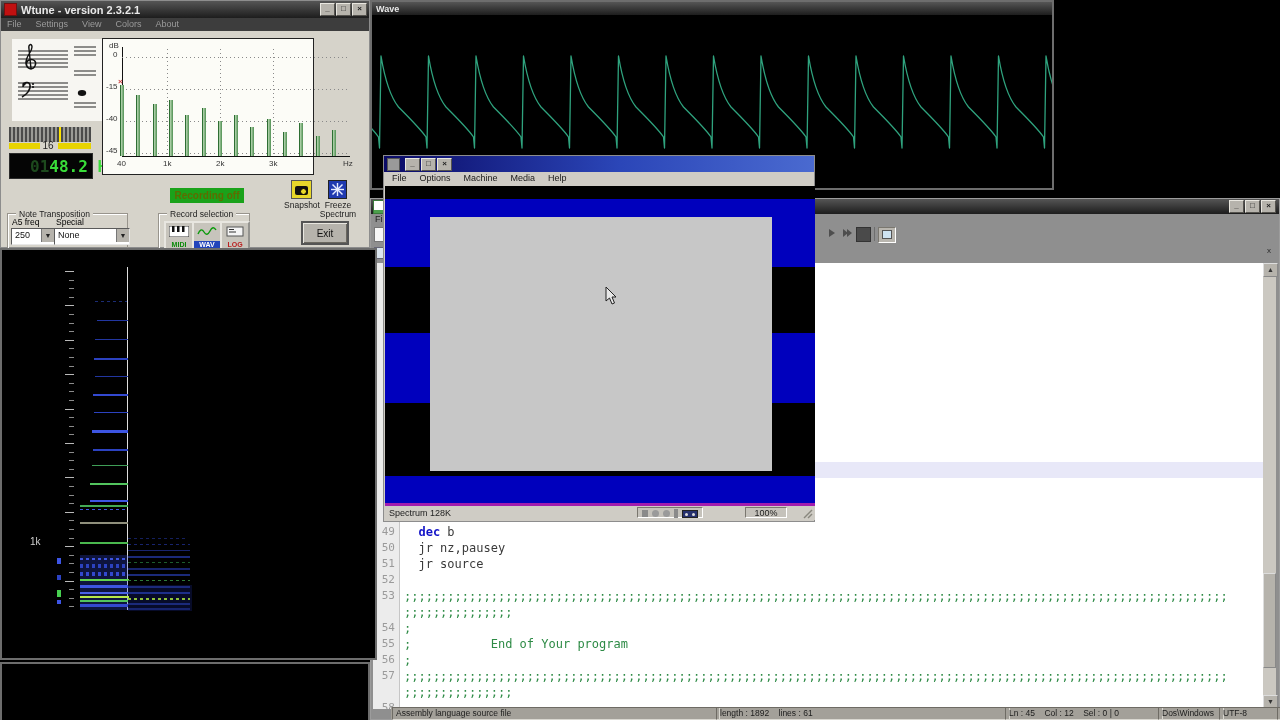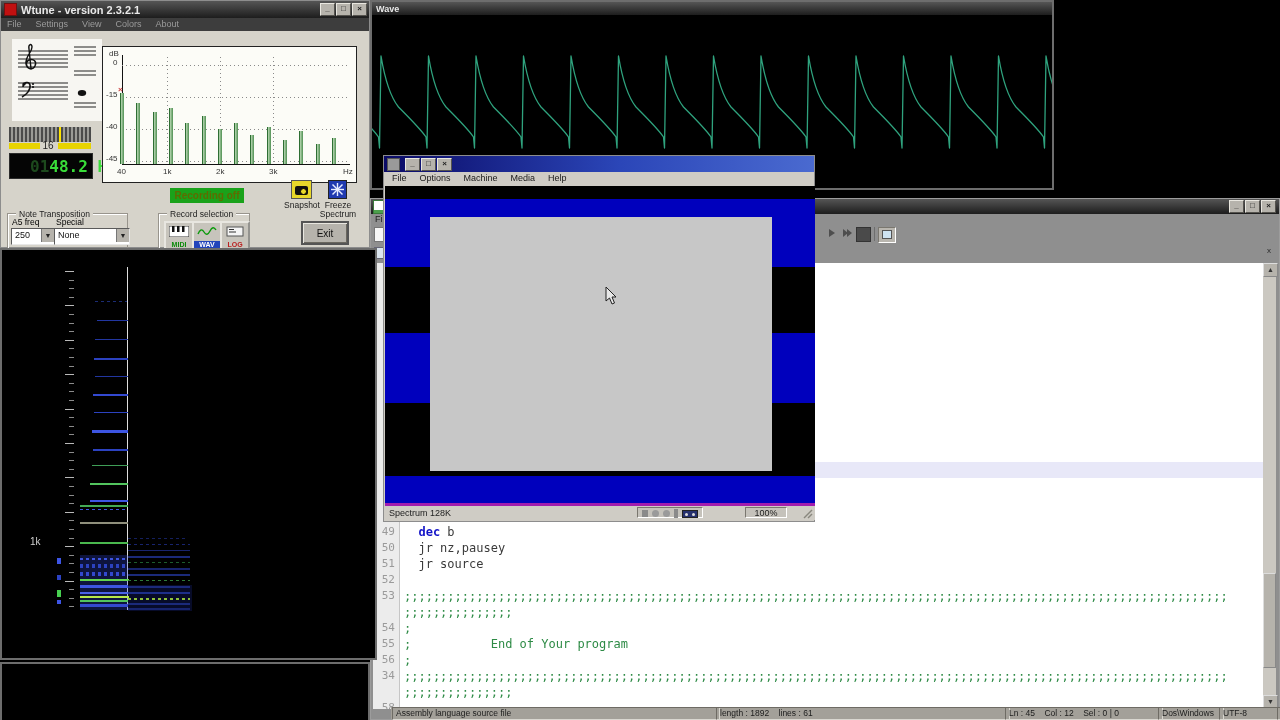--- a/index.html
+++ b/index.html
@@ -25,21 +25,21 @@
   #staff-panel{left:10px;top:8px;width:90px;height:82px;background:#f7f6f2;}
   #tune-meter{left:7px;top:96px;width:82px;height:15px;
       background:repeating-linear-gradient(90deg,#4a4a4a 0 2px,#9a9a96 2px 4px);}
   #tune-needle{left:57px;top:96px;width:2px;height:15px;background:#ffe400;}
   .meter-yellow{top:112px;height:6px;background:#e7d300;}
   #meter-val{left:38px;top:109px;width:16px;font-size:10px;color:#222;text-align:center;}
   #led{left:7px;top:122px;width:84px;height:26px;background:#050505;border:1px solid #2c2c2c;
        font-family:"DejaVu Sans Mono",monospace;font-weight:bold;font-size:16px;
        line-height:25px;padding-left:20px;white-space:pre;}
   #led .dim{color:#1d4a1d;} #led .lit{color:#39dd39;}
-  #plot{left:100px;top:15px;width:255px;height:137px;background:#fcfcf7;border:1px solid #222;}
+  #plot{left:100px;top:7px;width:212px;height:137px;background:#fcfcf7;border:1px solid #222;}
   #plot .lbl{position:absolute;font-size:8px;color:#333;}
   .grid-h{position:absolute;left:19px;width:227px;height:1px;
       background:repeating-linear-gradient(90deg,#8a8a8a 0 1px,transparent 1px 4px);}
   .grid-v{position:absolute;top:10px;width:1px;height:107px;
       background:repeating-linear-gradient(#8a8a8a 0 1px,transparent 1px 4px);}
   #plot .axis-y{position:absolute;left:19px;top:8px;width:1px;height:110px;background:#111;}
   #plot .axis-x{position:absolute;left:19px;top:117px;width:228px;height:1px;background:#111;}
   .hbar{position:absolute;width:3px;background:linear-gradient(90deg,#b9d8b3,#4f8f52);
         border-left:1px solid #2e6e33;}
   #peak-x{position:absolute;color:#cc4040;font-size:8px;font-weight:bold;}
@@ -420,21 +420,21 @@
     <div id="code-rows">
         <div class="crow" style="top: 261px;"><span class="gnum">49</span><span class="ctext"><span class="pl">  </span><span class="kw">dec</span><span class="pl"> b</span></span></div>
         <div class="crow" style="top: 277px;"><span class="gnum">50</span><span class="ctext"><span class="pl">  jr nz,pausey</span></span></div>
         <div class="crow" style="top: 293px;"><span class="gnum">51</span><span class="ctext"><span class="pl">  jr source</span></span></div>
         <div class="crow" style="top: 309px;"><span class="gnum">52</span><span class="ctext"></span></div>
         <div class="crow" style="top: 325px;"><span class="gnum">53</span><span class="ctext"><span class="cm">;;;;;;;;;;;;;;;;;;;;;;;;;;;;;;;;;;;;;;;;;;;;;;;;;;;;;;;;;;;;;;;;;;;;;;;;;;;;;;;;;;;;;;;;;;;;;;;;;;;;;;;;;;;;;;;;;;</span></span></div>
         <div class="crow" style="top: 341px;"><span class="gnum"></span><span class="ctext"><span class="cm">;;;;;;;;;;;;;;;</span></span></div>
         <div class="crow" style="top: 357px;"><span class="gnum">54</span><span class="ctext"><span class="cm">;</span></span></div>
         <div class="crow" style="top: 373px;"><span class="gnum">55</span><span class="ctext"><span class="cm">;           End of Your program</span></span></div>
         <div class="crow" style="top: 389px;"><span class="gnum">56</span><span class="ctext"><span class="cm">;</span></span></div>
-        <div class="crow" style="top: 405px;"><span class="gnum">34</span><span class="ctext"><span class="cm">;;;;;;;;;;;;;;;;;;;;;;;;;;;;;;;;;;;;;;;;;;;;;;;;;;;;;;;;;;;;;;;;;;;;;;;;;;;;;;;;;;;;;;;;;;;;;;;;;;;;;;;;;;;;;;;;;;</span></span></div>
+        <div class="crow" style="top: 405px;"><span class="gnum">57</span><span class="ctext"><span class="cm">;;;;;;;;;;;;;;;;;;;;;;;;;;;;;;;;;;;;;;;;;;;;;;;;;;;;;;;;;;;;;;;;;;;;;;;;;;;;;;;;;;;;;;;;;;;;;;;;;;;;;;;;;;;;;;;;;;</span></span></div>
         <div class="crow" style="top: 421px;"><span class="gnum"></span><span class="ctext"><span class="cm">;;;;;;;;;;;;;;;</span></span></div>
         <div class="crow" style="top: 437px;"><span class="gnum">58</span><span class="ctext"></span></div>
       </div>
   </div>
   <div id="ed-vscroll">
     <div class="sbtn" style="top:0">▲</div>
     <div class="abs" style="left:0;top:310px;width:13px;height:95px;background:#b6b3ac;border:1px outset #ddd"></div>
     <div class="sbtn" style="bottom:0">▼</div>
   </div>
   <div id="ed-status">

